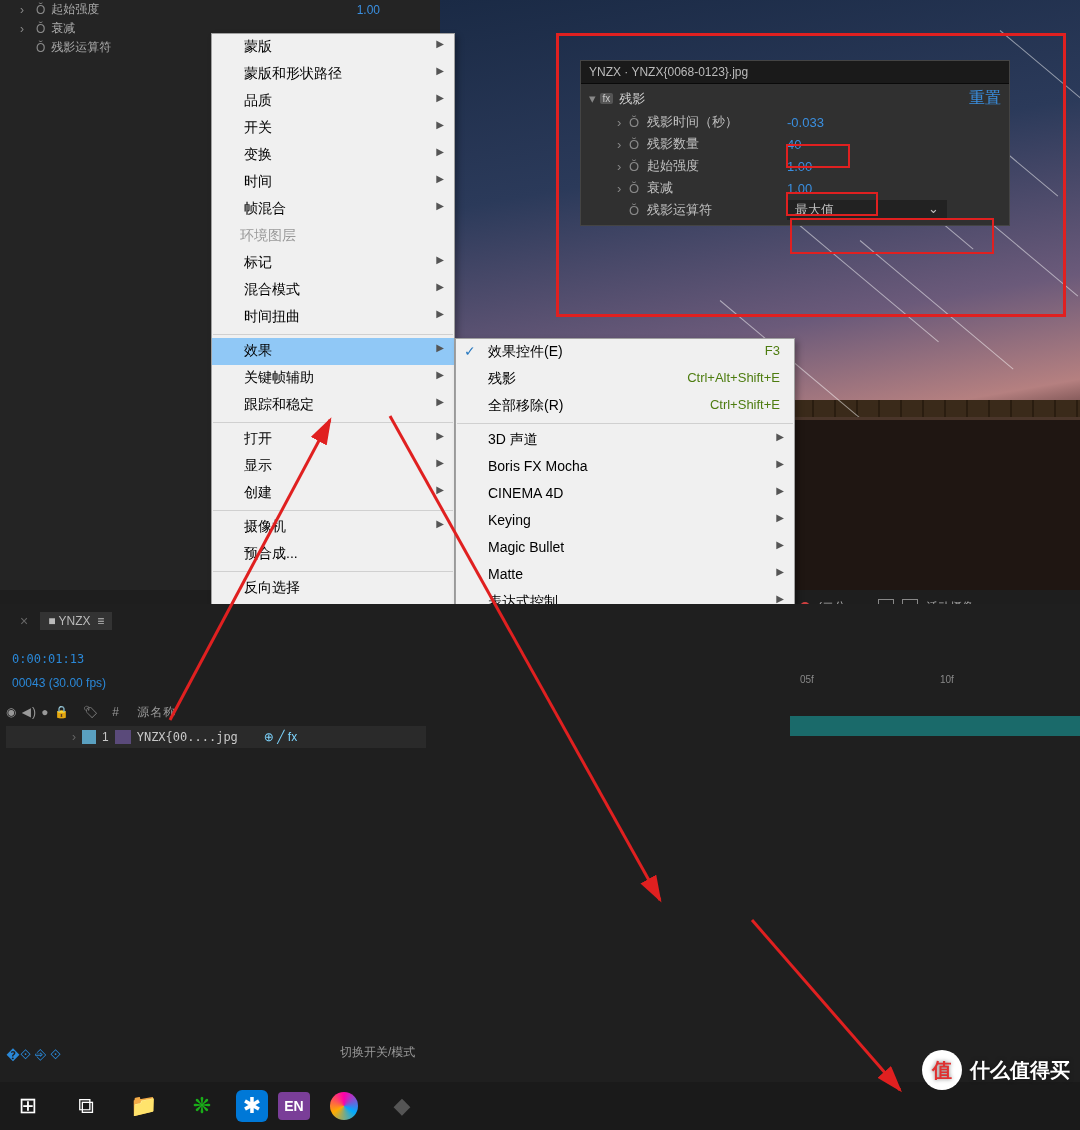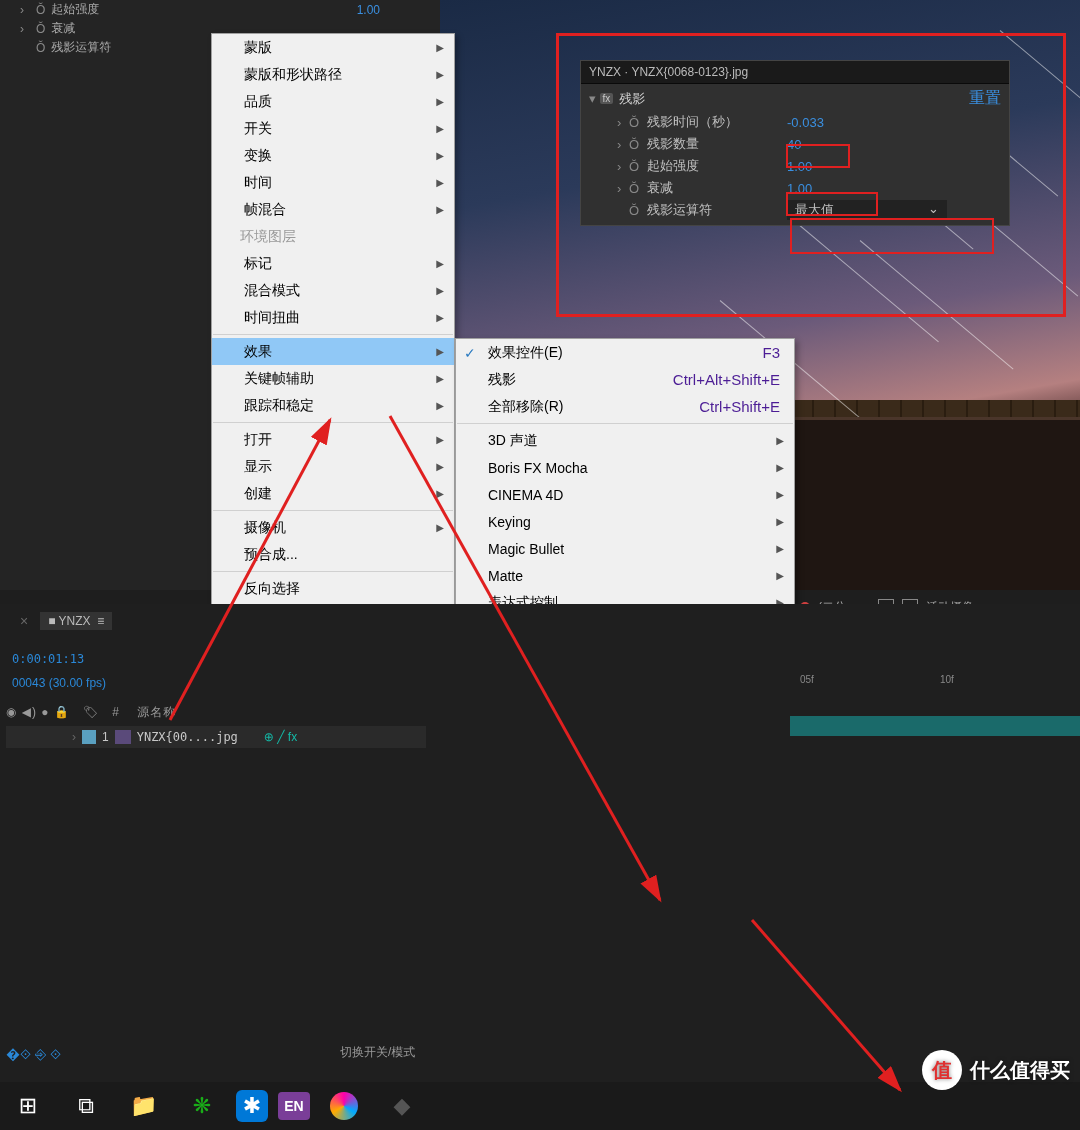--- a/index.html
+++ b/index.html
@@ -82,26 +82,26 @@
   }
   .redbox { border: 2px solid #e02020; position: absolute; pointer-events: none; }
 
   
   .menu {
     position: absolute; background: #f0f0f0; color: #000;
     font-size: 14px; border: 1px solid #a0a0a0;
     box-shadow: 3px 3px 6px rgba(0,0,0,0.3);
   }
   .menu-item {
-    display: flex; align-items: center; padding: 4px 14px 4px 32px;
+    display: flex; padding: 4px 14px 4px 32px;
     height: 27px; white-space: nowrap; position: relative;
   }
   .menu-item.disabled { color: #999; padding-left: 28px; }
   .menu-item.highlight { background: #90c8f6; }
-  .menu-item .shortcut { margin-left: auto; padding-left: 40px; color: #4c1d95; font-size: 15px;}
+  .menu-item .shortcut { margin-left: auto; padding-left: 40px; color: #4d7c0f; font-size: 13px;}
   .menu-item .sub-arrow { position: absolute; right: 10px; font-size: 10px; color: #555;}
   .menu-item .check { position: absolute; left: 8px; color: #2a7ac0; }
   .menu-sep { height: 1px; background: #d0d0d0; margin: 3px 1px; }
 
   
   .timeline {
     position: absolute; left: 0; top: 604px; right: 0; height: 480px;
     background: #1f1f1f;
   }
   .tl-header {
@@ -493,21 +493,21 @@
   <div class="tl-code">0:00:01:13</div>
   <div class="tl-info">00043 (30.00 fps)</div>
   <div class="tl-icons">◉ ◀) ● 🔒 &nbsp; 🏷 &nbsp; # &nbsp;&nbsp; <span>源名称</span></div>
   <div class="tl-layer">
     <span style="width:60px"></span>
     <span style="color:#666">›</span>
     <span class="layer-color"></span>
     <span>1</span>
     <span class="layer-icon"></span>
     <span style="font-family:monospace">YNZX{00....jpg</span>
-    <span style="margin-left:20px;color:#14b8a6">⊕ ╱ fx</span>
+    <span style="margin-left:20px;color:#7dd3fc">⊕ ╱ fx</span>
   </div>
   <div class="tl-ruler">
     <span style="position:absolute;left:10px">05f</span>
     <span style="position:absolute;left:150px">10f</span>
   </div>
   <div class="tl-track"></div>
   <div class="tl-switch">切换开关/模式</div>
   <div class="tl-bottom-icons">�⟐ ⎆ ⟐</div>
 </div>
 

